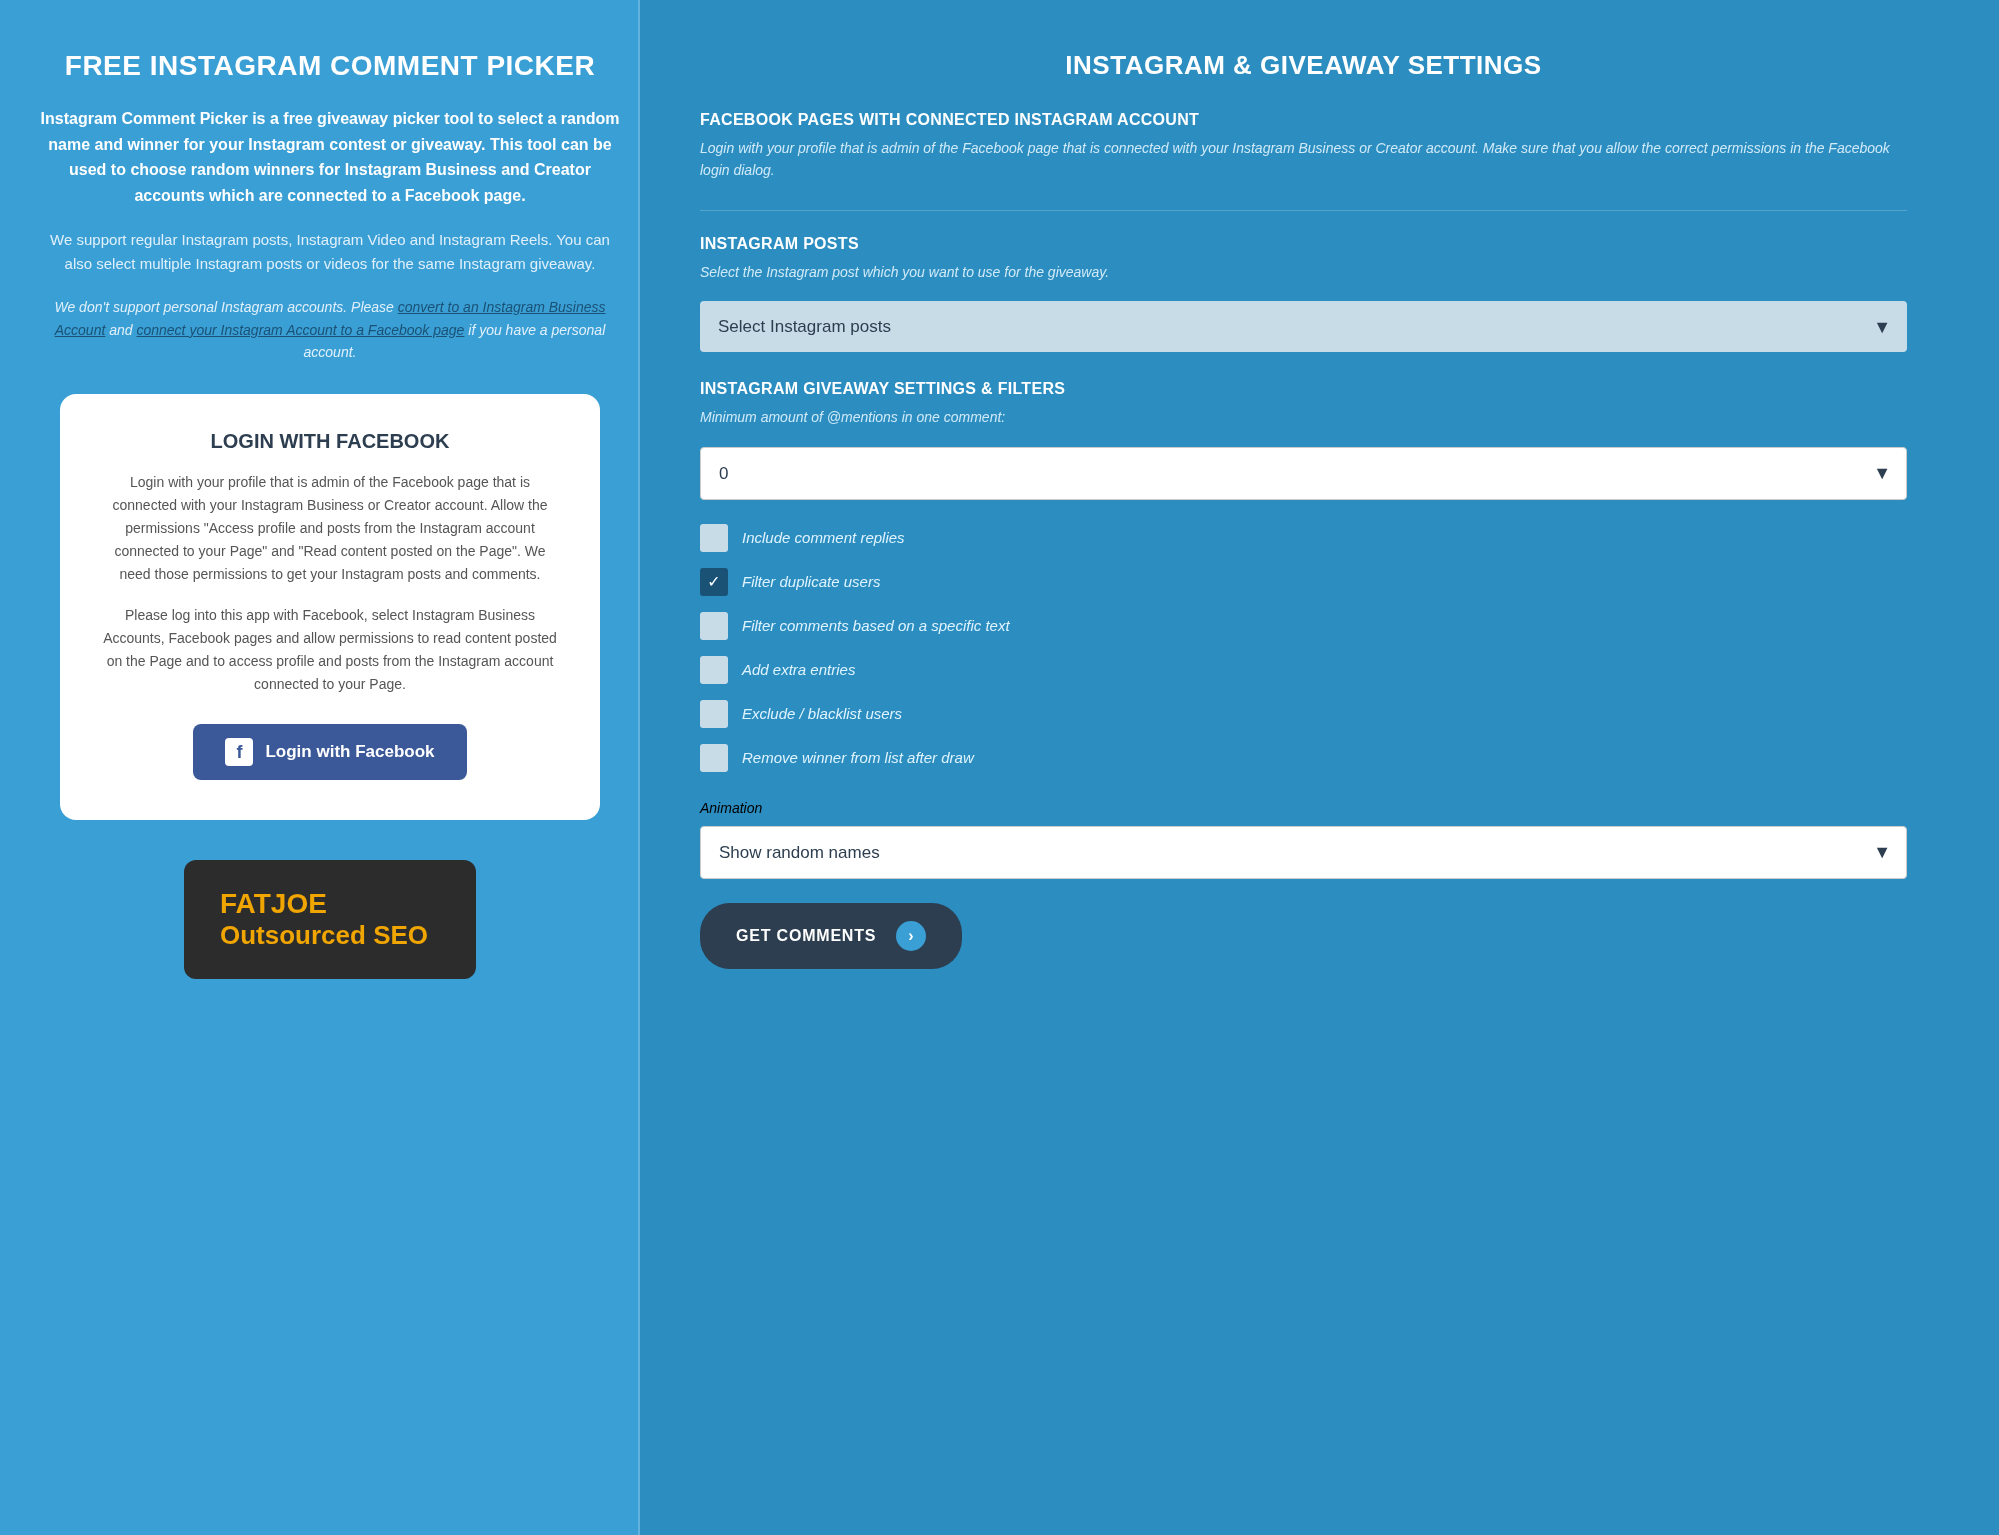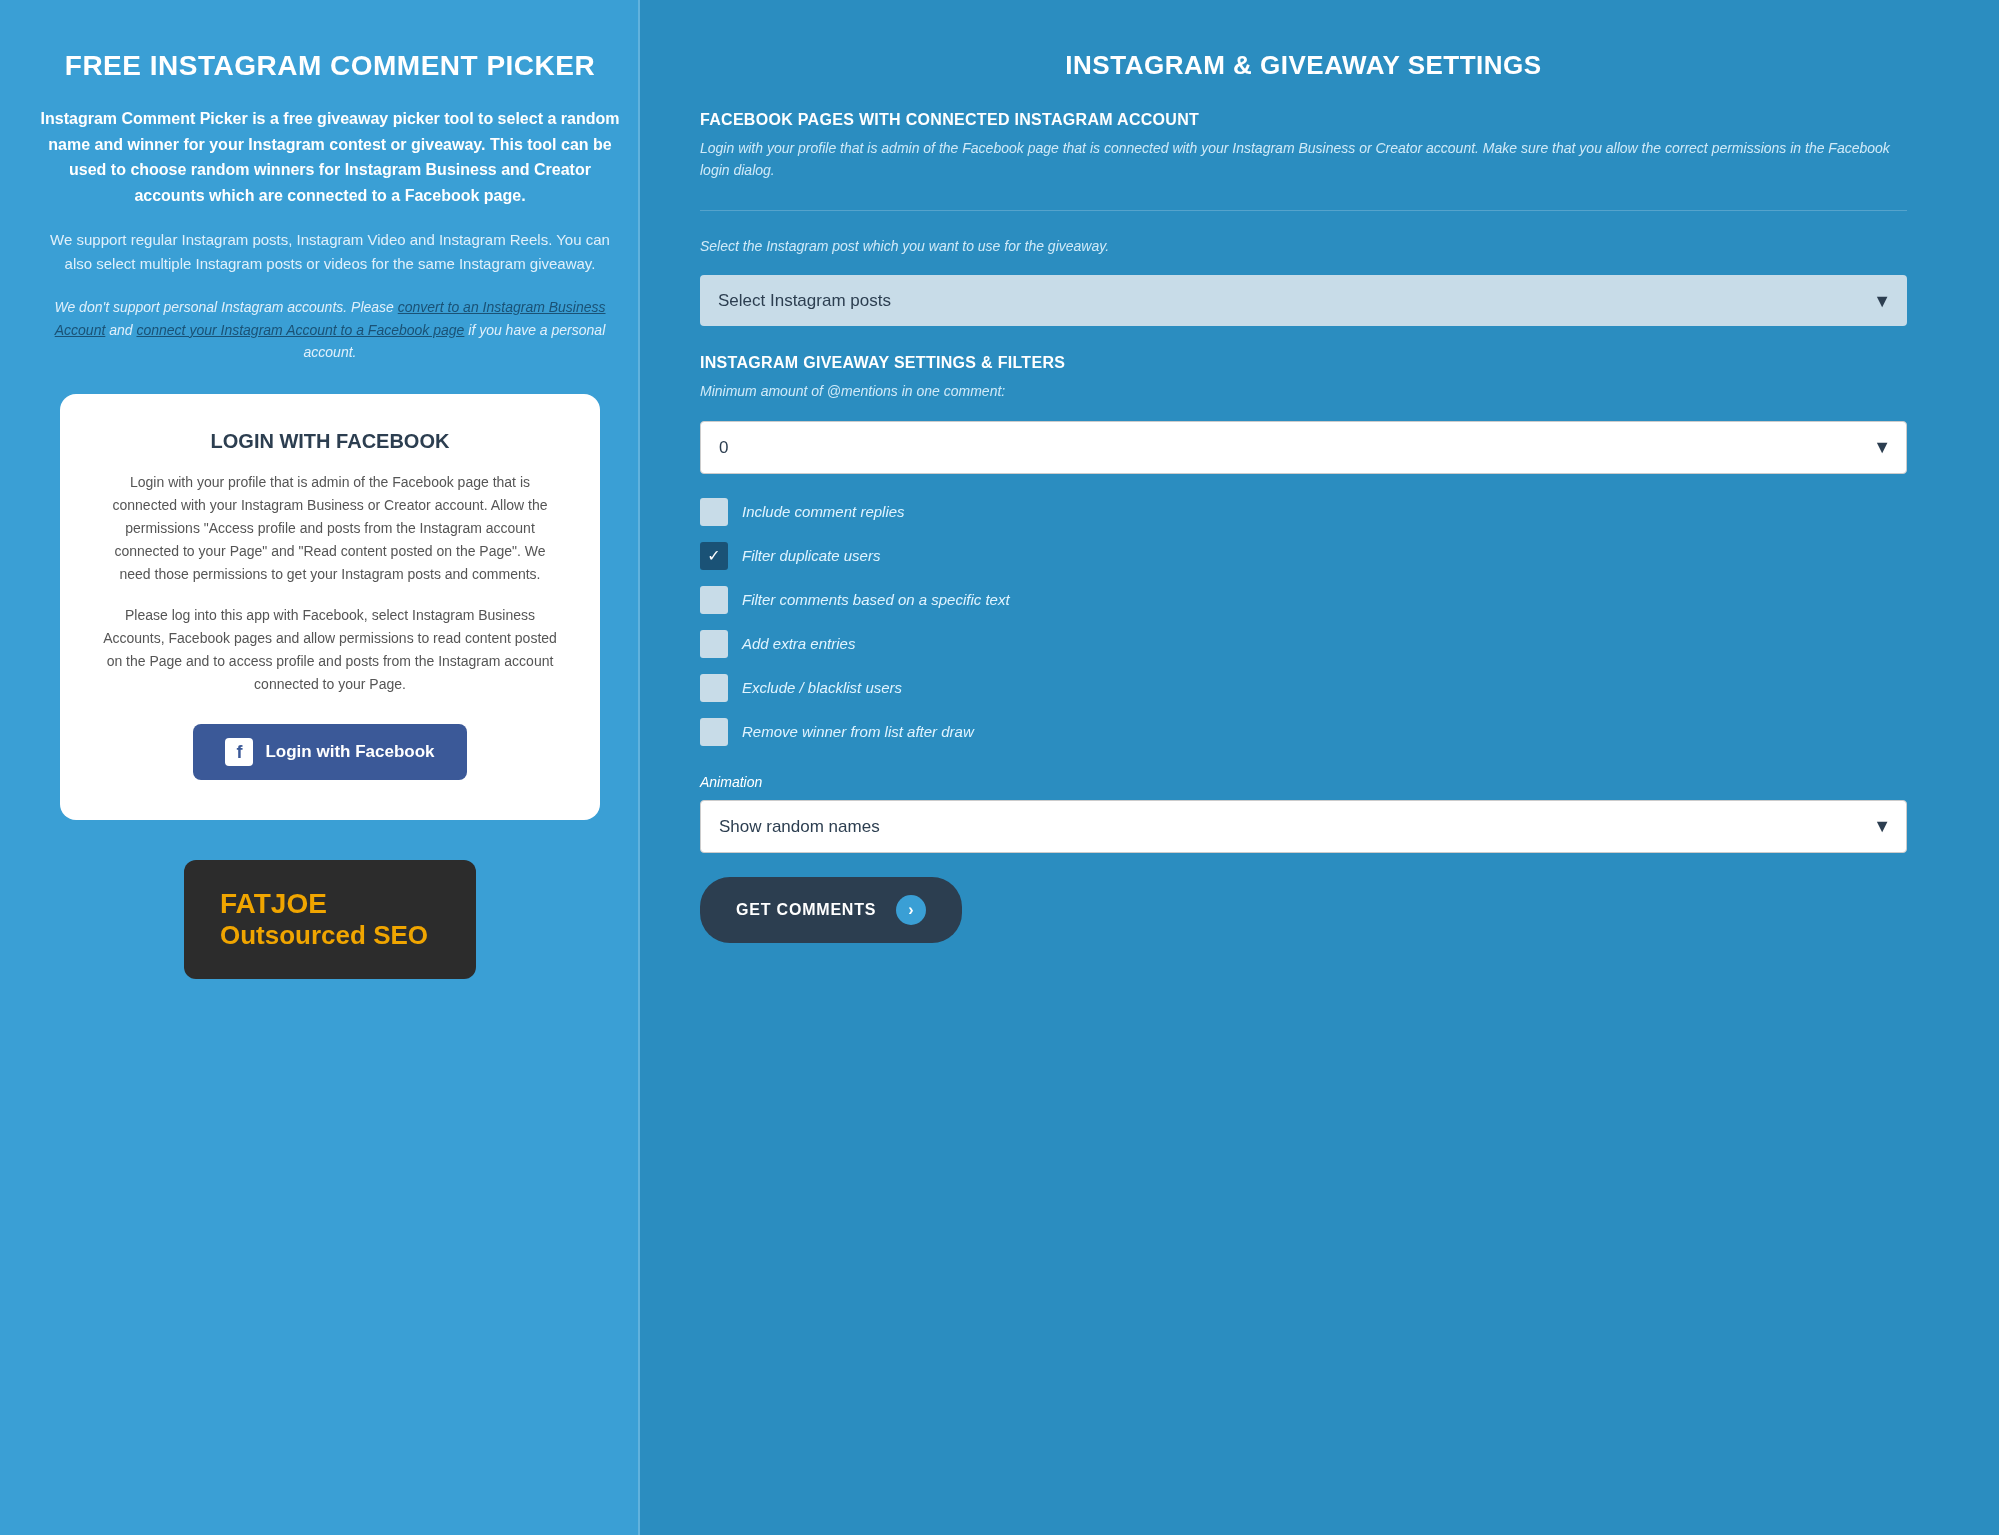--- a/index.html
+++ b/index.html
@@ -224,21 +224,21 @@
       background: #1a5276;
       color: #fff;
     }
     .checkbox-label {
       font-size: 15px;
       color: #e0f4ff;
       font-style: italic;
     }
     .animation-label {
       font-size: 14px;
-      color: #ffffff;
+      color: #000000;
       font-style: italic;
       margin-bottom: 10px;
     }
     .get-comments-btn {
       background: #2c3e50;
       color: #fff;
       border: none;
       border-radius: 30px;
       padding: 18px 36px;
       font-size: 16px;
@@ -298,20 +298,21 @@
   <h1 class="right-title">INSTAGRAM &amp; GIVEAWAY SETTINGS</h1>
 
   <div class="section-gap">
     <div class="section-heading">FACEBOOK PAGES WITH CONNECTED INSTAGRAM ACCOUNT</div>
     <p class="section-italic">Login with your profile that is admin of the Facebook page that is connected with your Instagram Business or Creator account. Make sure that you allow the correct permissions in the Facebook login dialog.</p>
   </div>
 
   <hr class="divider">
 
   <div class="section-gap">
+    <div class="section-heading">INSTAGRAM POSTS</div>
     <p class="section-italic">Select the Instagram post which you want to use for the giveaway.</p>
     <div class="dropdown-wrapper">
       <select>
         <option>Select Instagram posts</option>
       </select>
       <span class="arrow">▼</span>
     </div>
   </div>
 
   <div class="filter-section">

